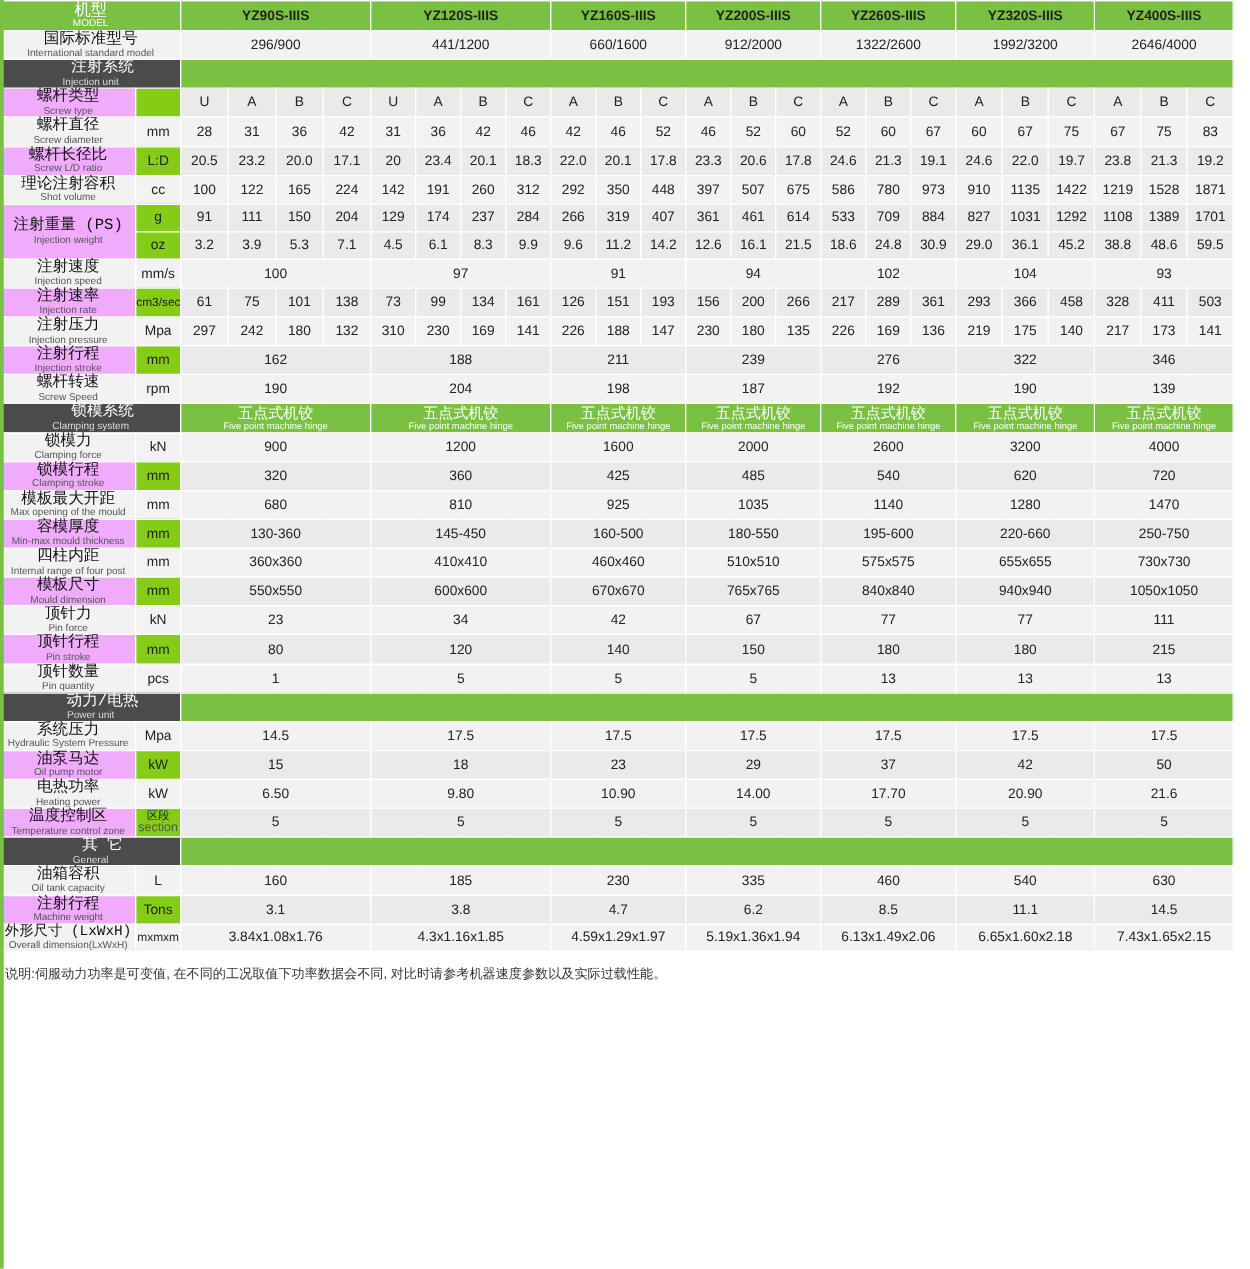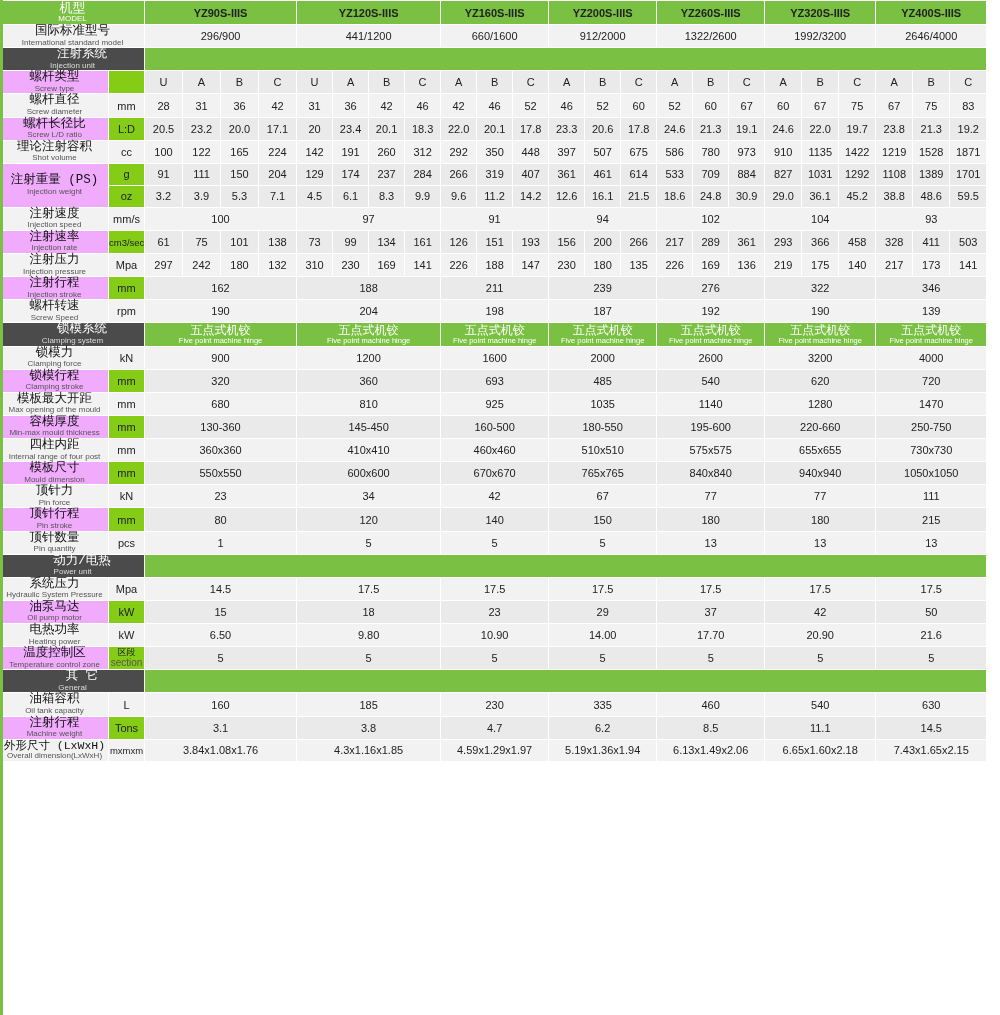--- a/index.html
+++ b/index.html
@@ -506,21 +506,21 @@
     </tr>
 
     <tr class="alt">
       <td class="lbl">
         <span class="cn">锁模行程</span>
         <span class="en">Clamping stroke</span>
       </td>
       <td class="unit">mm</td>
       <td class="val" colspan="4">320</td>
       <td class="val" colspan="4">360</td>
-      <td class="val" colspan="3">693</td>
+      <td class="val" colspan="3">425</td>
       <td class="val" colspan="3">485</td>
       <td class="val" colspan="3">540</td>
       <td class="val" colspan="3">620</td>
       <td class="val" colspan="3">720</td>
     </tr>
 
     <tr>
       <td class="lbl">
         <span class="cn">模板最大开距</span>
         <span class="en">Max opening of the mould</span>
@@ -745,14 +745,15 @@
       <td class="val" colspan="3">4.59x1.29x1.97</td>
       <td class="val" colspan="3">5.19x1.36x1.94</td>
       <td class="val" colspan="3">6.13x1.49x2.06</td>
       <td class="val" colspan="3">6.65x1.60x2.18</td>
       <td class="val" colspan="3">7.43x1.65x2.15</td>
     </tr>
   </tbody>
     </table>
 
   <div class="footer">
+    <div class="note2">说明:伺服动力功率是可变值, 在不同的工况取值下功率数据会不同, 对比时请参考机器速度参数以及实际过载性能。</div>
   </div>
 </div>
 
 </body></html>

